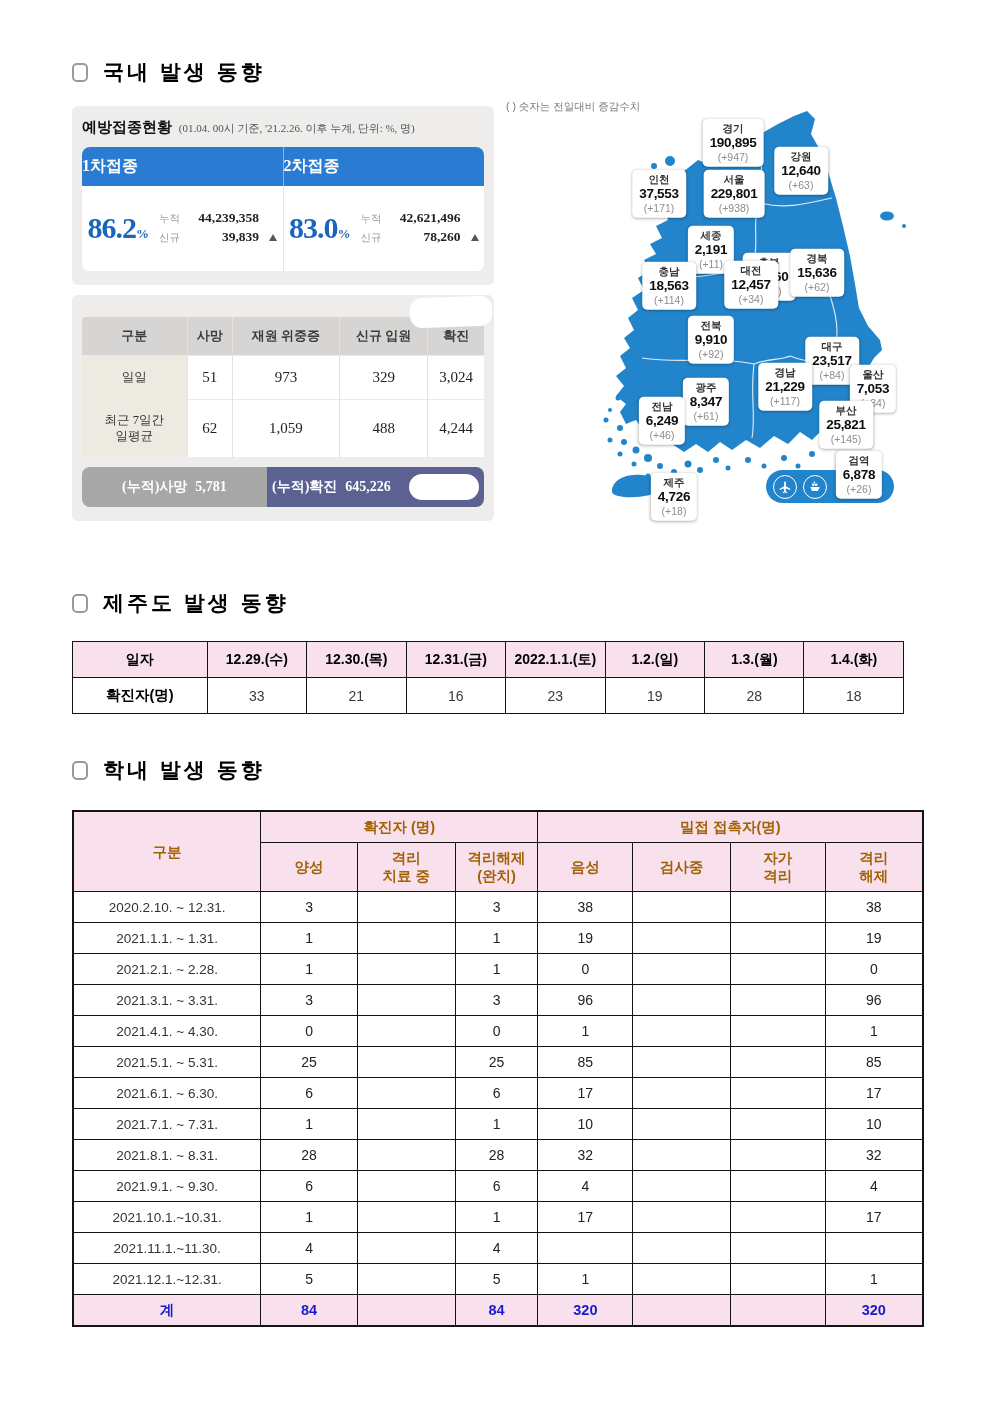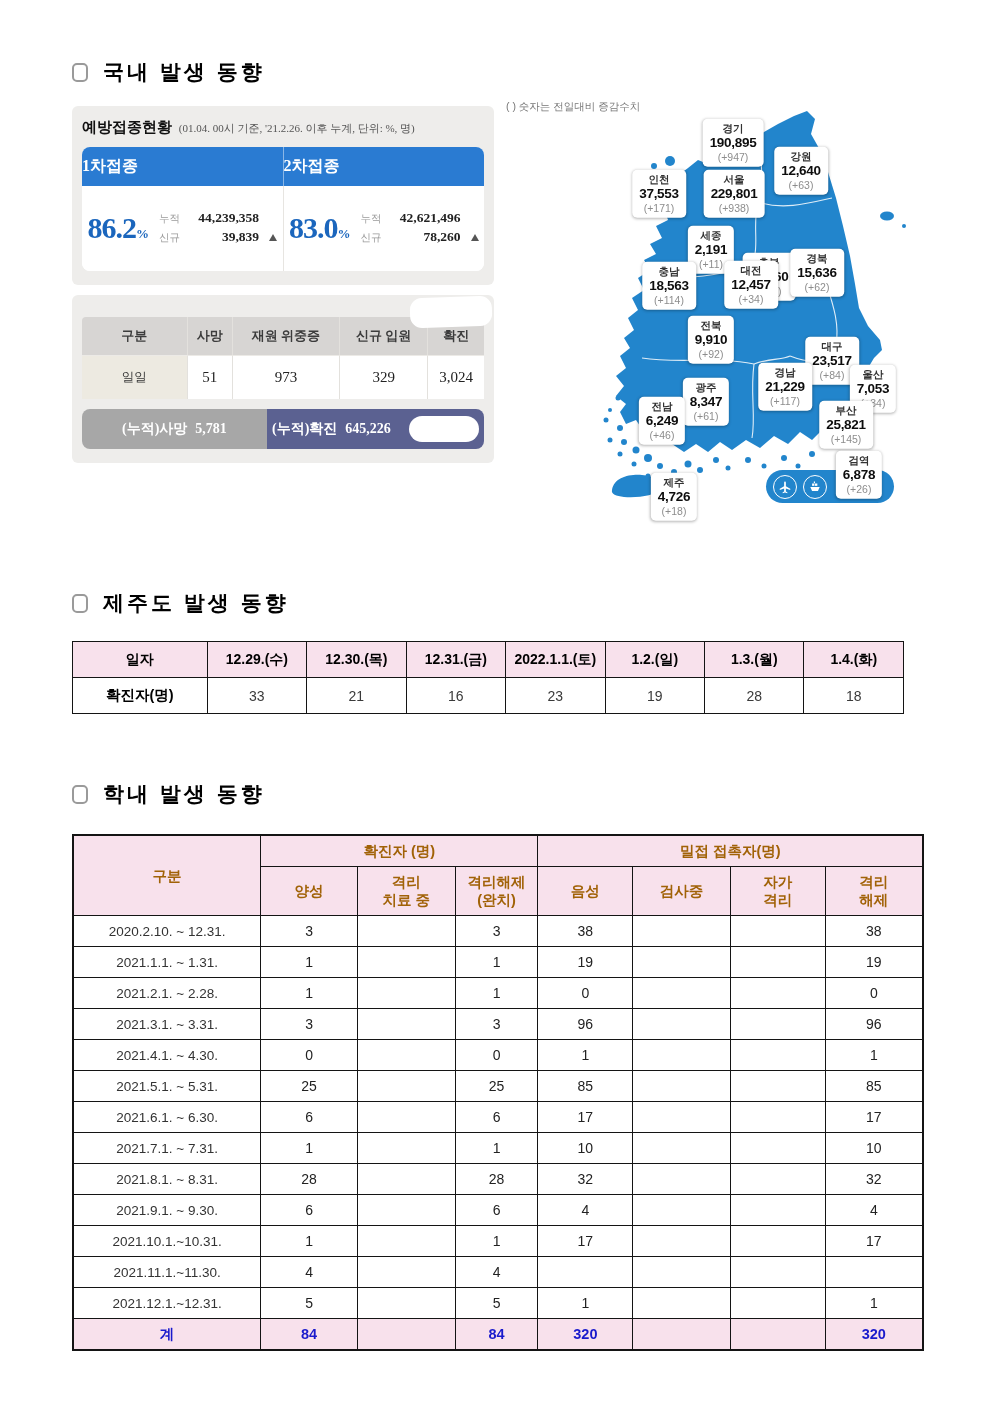--- a/index.html
+++ b/index.html
@@ -70,21 +70,21 @@
   
   .jeju-sec { margin-top:46px; }
   .jeju-table { border-collapse:collapse; margin-top:24px; width:832px; }
   .jeju-table th, .jeju-table td { border:1.6px solid #141414; text-align:center; height:36px; }
   .jeju-table th { background:#f8e1ec; font-size:14px; font-weight:800; color:#000; width:99px; }
   .jeju-table th.first { width:134px; }
   .jeju-table td { font-size:14px; color:#3a3a3a; background:#fff; }
   .jeju-table td.first { font-size:14.5px; font-weight:700; color:#000; }
 
   
-  .school-sec { margin-top:66px; }
+  .school-sec { margin-top:42px; }
   .school-table { border-collapse:collapse; margin-top:26px; width:852px; border:2.5px solid #141414; }
   .school-table th, .school-table td { border:1.4px solid #141414; text-align:center; }
   .school-table th { background:#f8e1ec; font-size:14.5px; font-weight:600; color:#a16207; padding:6px 2px; white-space:pre-line; line-height:1.25; }
   .school-table td { background:#fff; font-size:14px; color:#222; height:31px; }
   .school-table td.period { font-size:13.5px; color:#333; }
   .school-table tr.total td { background:#f8e1ec; color:#1a1acc; font-weight:800; font-size:14.5px; }
 </style>
 </head>
 <body>
 
@@ -158,20 +158,28 @@
                 <th>확진</th>
               </tr>
             </thead>
             <tbody>
               <tr>
                 <td class="row-label" style="white-space: pre-line;">일일</td>
                 <td>51</td>
                 <td>973</td>
                 <td>329</td>
                 <td>3,024</td>
+              </tr>
+              <tr>
+                <td class="row-label" style="white-space: pre-line;">최근 7일간
+일평균</td>
+                <td>62</td>
+                <td>1,059</td>
+                <td>488</td>
+                <td>4,244</td>
               </tr>
             </tbody>
           </table>
           <div class="occ-foot">
             <div class="f-left">
               <span>(누적)사망</span>
               <span>5,781</span>
             </div>
             <div class="f-right">
               <span>(누적)확진</span>

